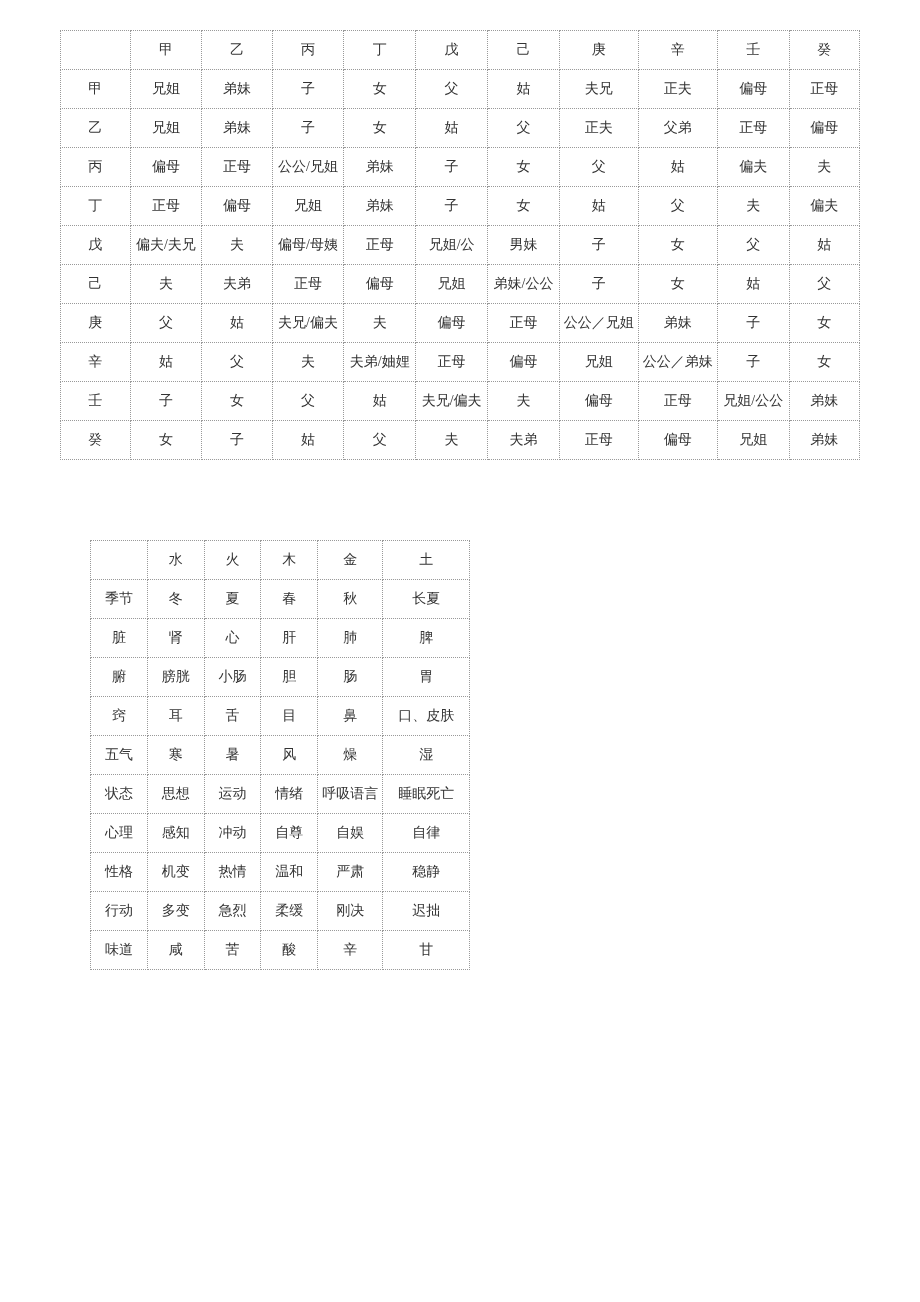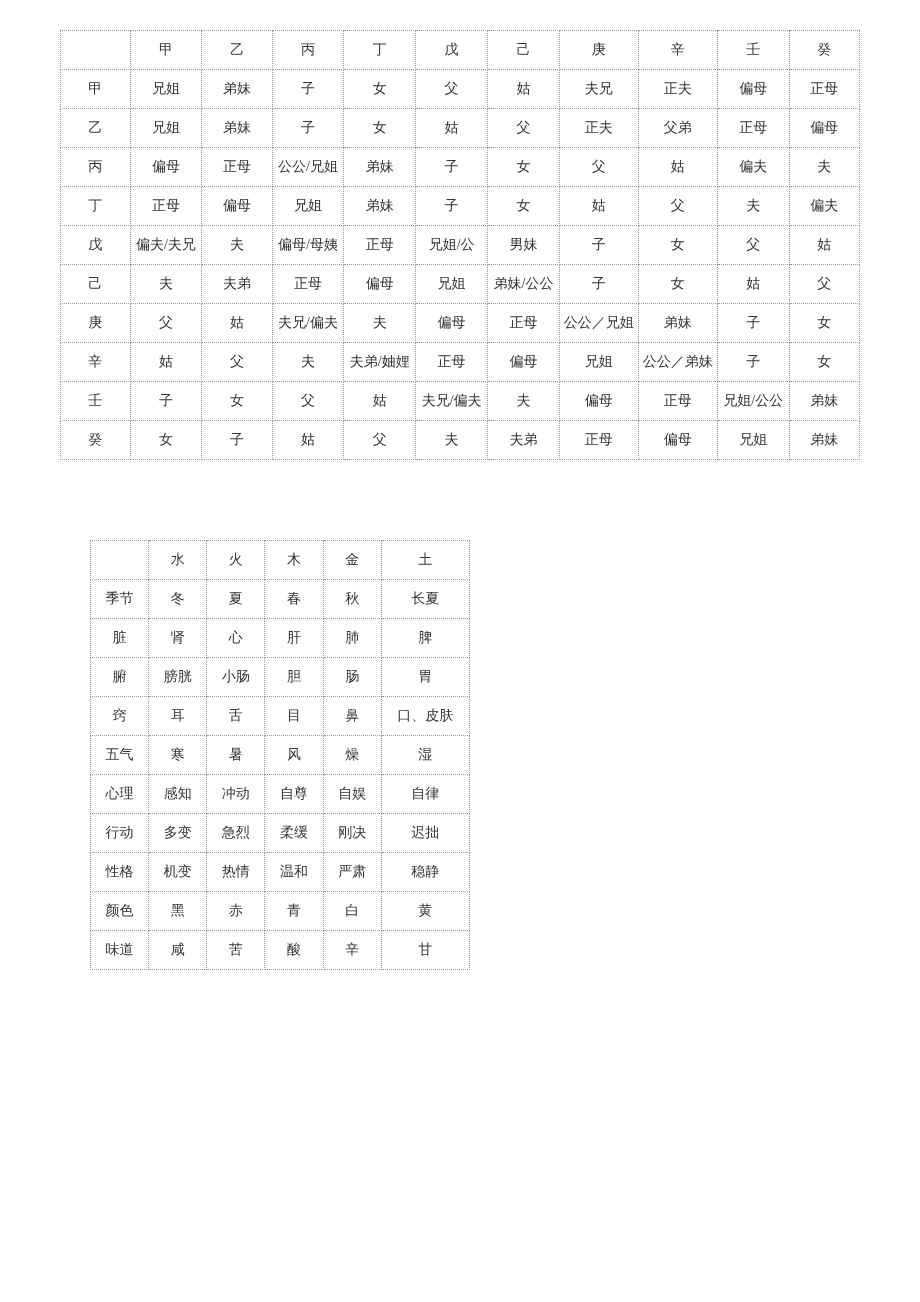--- a/index.html
+++ b/index.html
@@ -248,52 +248,52 @@
       </tr>
       <tr>
         <td>五气</td>
         <td>寒</td>
         <td>暑</td>
         <td>风</td>
         <td>燥</td>
         <td>湿</td>
       </tr>
       <tr>
+        <td>状态</td>
+        <td>思想</td>
+        <td>运动</td>
+        <td>情绪</td>
+        <td>呼吸语言</td>
+        <td>睡眠死亡</td>
+      </tr>
+      <tr>
         <td>心理</td>
         <td>感知</td>
         <td>冲动</td>
         <td>自尊</td>
         <td>自娱</td>
         <td>自律</td>
       </tr>
       <tr>
+        <td>性格</td>
+        <td>机变</td>
+        <td>热情</td>
+        <td>温和</td>
+        <td>严肃</td>
+        <td>稳静</td>
+      </tr>
+      <tr>
         <td>行动</td>
         <td>多变</td>
         <td>急烈</td>
         <td>柔缓</td>
         <td>刚决</td>
         <td>迟拙</td>
       </tr>
       <tr>
-        <td>性格</td>
-        <td>机变</td>
-        <td>热情</td>
-        <td>温和</td>
-        <td>严肃</td>
-        <td>稳静</td>
-      </tr>
-      <tr>
-        <td>颜色</td>
-        <td>黑</td>
-        <td>赤</td>
-        <td>青</td>
-        <td>白</td>
-        <td>黄</td>
-      </tr>
-      <tr>
         <td>味道</td>
         <td>咸</td>
         <td>苦</td>
         <td>酸</td>
         <td>辛</td>
         <td>甘</td>
       </tr>
     </tbody>
 </table>
 

